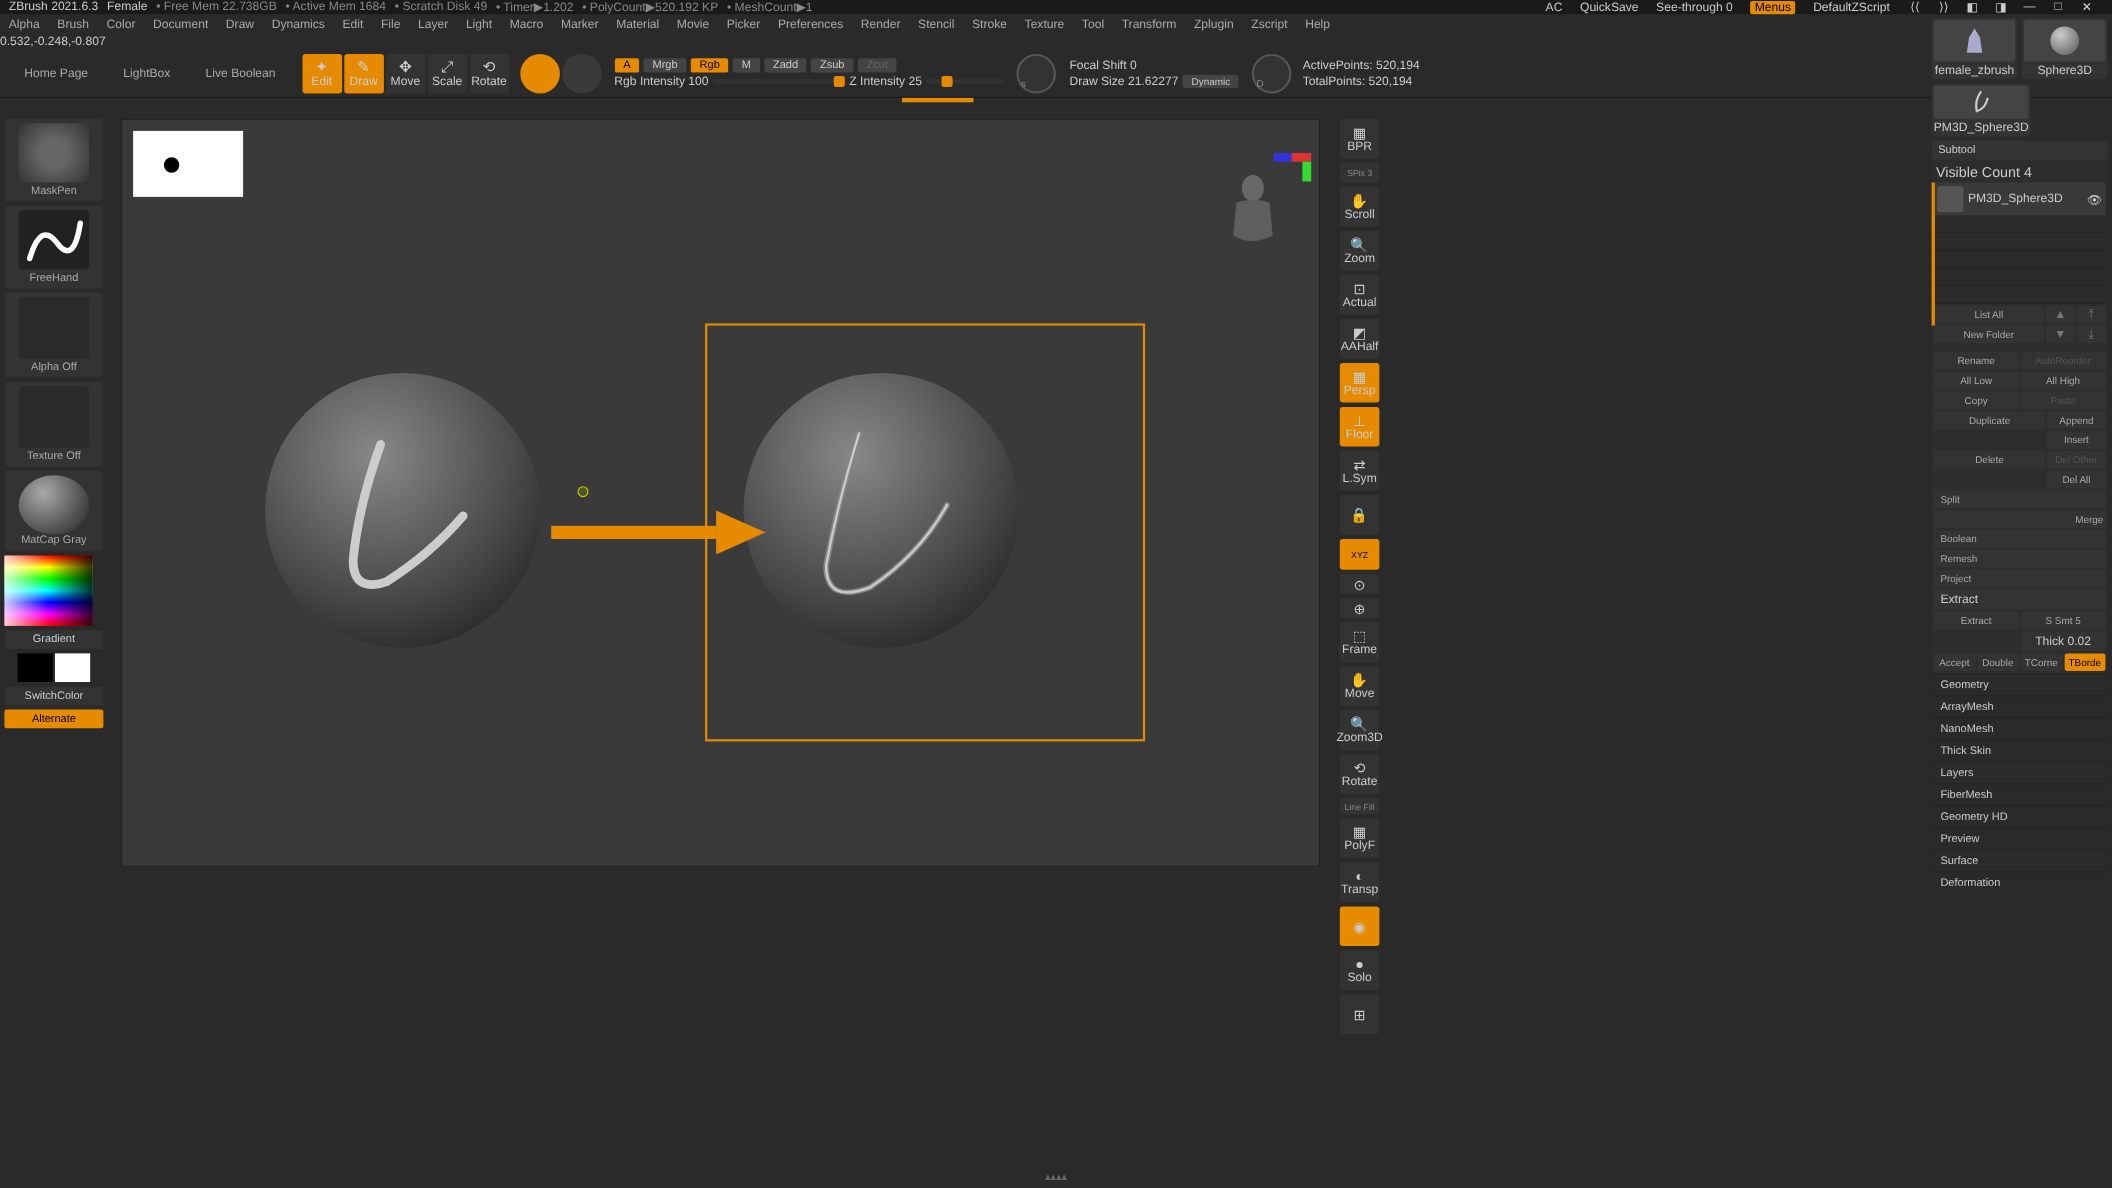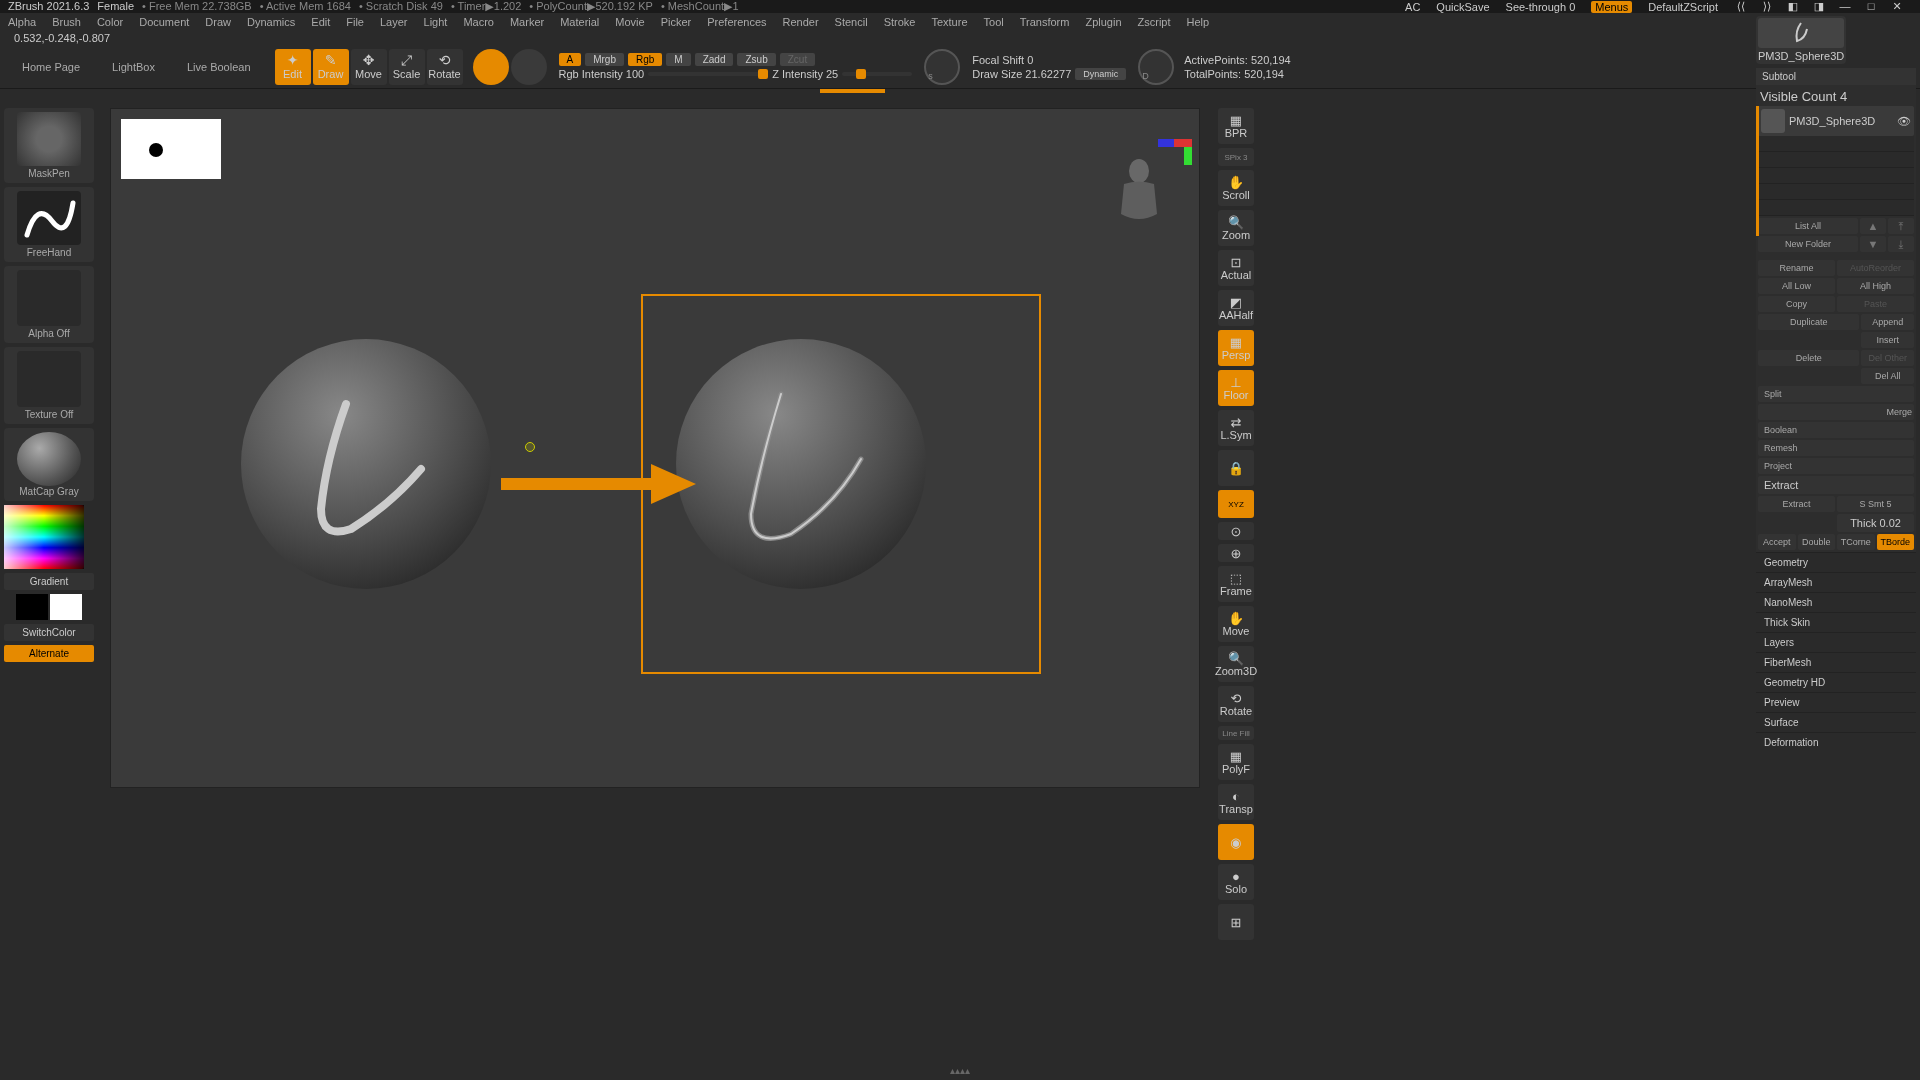--- a/index.html
+++ b/index.html
@@ -9,21 +9,21 @@
 .titlebar span{margin-right:8px;white-space:nowrap}
 .titlebar .dot{color:#888}
 .titlebar-right{margin-left:auto;display:flex;align-items:center;gap:8px}
 .titlebar-right .menus{background:#e68a00;color:#000;padding:0 4px;border-radius:2px}
 .win-controls{display:flex;gap:4px}
 .win-controls span{width:14px;text-align:center;cursor:pointer}
 
 .menubar{height:18px;background:#2a2a2a;display:flex;align-items:center;padding:0 8px;gap:16px;font-size:11px}
 .menubar span{color:#aaa;cursor:pointer}
 
-.statusline{height:14px;padding:0 14px;font-size:10px;color:#888;display:flex;align-items:center}
+.statusline{height:14px;padding:0 0;font-size:10px;color:#888;display:flex;align-items:center}
 
 .toolbar{height:44px;background:#2a2a2a;display:flex;align-items:center;padding:0 8px;gap:4px;border-bottom:1px solid #1a1a1a}
 .tb-btn{height:32px;padding:0 10px;display:flex;align-items:center;justify-content:center;background:#333;border-radius:3px;cursor:pointer;color:#aaa}
 .tb-btn.text{background:transparent;padding:0 14px}
 .tb-icon{width:36px;height:36px;background:#333;border-radius:3px;display:flex;flex-direction:column;align-items:center;justify-content:center;cursor:pointer;font-size:9px;color:#888;gap:1px}
 .tb-icon.active{background:#e68a00;color:#000}
 .tb-icon .glyph{font-size:14px;line-height:14px}
 .tb-group{display:flex;gap:2px;margin-left:6px}
 .circ-btn{width:36px;height:36px;border-radius:50%;background:#3a3a3a;cursor:pointer}
 .circ-btn.active{background:#e68a00}
@@ -366,20 +366,30 @@
       <span class="g">●</span>
       <span>Solo</span>
     </div>
   <div class="vtb-btn">
       <span class="g">⊞</span>
     </div>
 </div>
 
 <div class="tool-area">
   <div class="tool-thumbs">
+    <div class="tool-thumb"><div class="tc">
+          <svg width="30" height="30">
+            <path d="M15 4 L10 12 L8 26 L22 26 L20 12 Z" fill="#aac"></path>
+          </svg>
+        </div><span>female_zbrush</span></div>
+    <div class="tool-thumb"><div class="tc">
+          <div style="width:26px;height:26px;border-radius:50%;background:radial-gradient(circle at 35% 30%,#ccc,#555)"></div>
+        </div><span>Sphere3D</span></div>
+  </div>
+  <div class="tool-thumbs">
     <div class="tool-thumb" style="flex:0 0 76px"><div class="tc" style="height:30px">
           <svg width="24" height="24">
             <path d="M12 2 Q6 10 8 20 Q16 18 18 8" stroke="#ccc" fill="none" stroke-width="2"></path>
           </svg>
         </div><span>PM3D_Sphere3D</span></div>
   </div>
 
   <div class="panel-section">
     <div class="panel-header">Subtool</div>
     <div class="panel-body">

